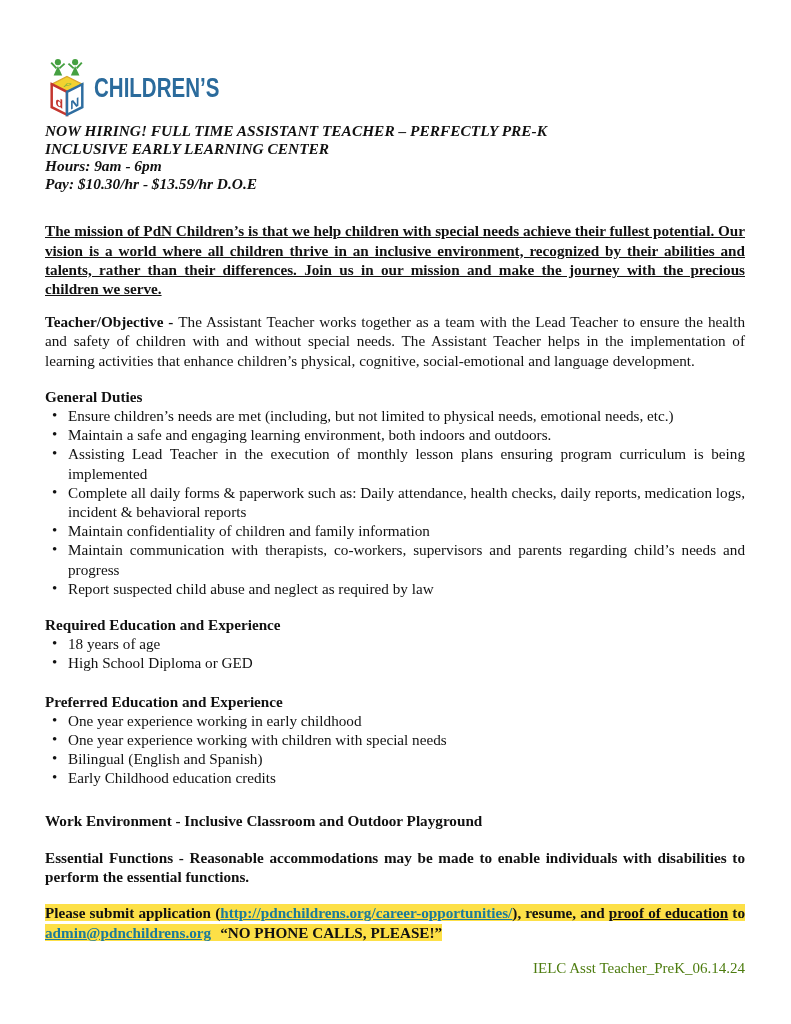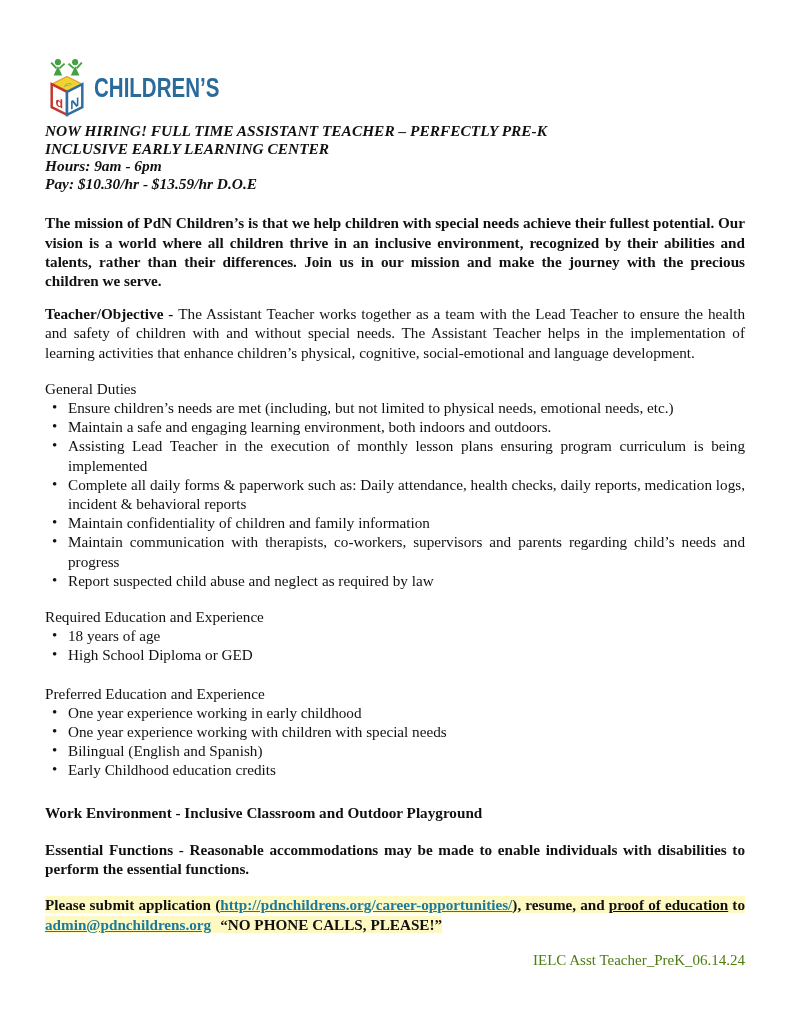--- a/index.html
+++ b/index.html
@@ -40,40 +40,40 @@
     text-align: left;
     font-weight: bold;
     font-style: italic;
     font-size: 15.4px;
     line-height: 17.6px;
     margin-top: 0px;
   }
   
   .para { text-align: justify; line-height: 19.2px; }
   .bold { font-weight: bold; }
-  .mission { margin-top: 21px; font-weight: bold; }
+  .mission { margin-top: 29px; font-weight: bold; text-decoration: underline; }
   .summary { margin-top: 14px; }
-  .section-heading { font-weight: normal; margin-top: 17px; line-height: 19.2px; }
+  .section-heading { font-weight: bold; margin-top: 17px; line-height: 19.2px; }
   ul.duties { list-style: none; }
   ul.duties li {
     position: relative;
     padding-left: 23px;
     text-align: justify;
     line-height: 19.2px;
   }
   ul.duties li::before {
     content: "\2022";
     position: absolute;
     left: 7px;
     font-size: 15px;
   }
   .work-env { margin-top: 23px; font-weight: bold; line-height: 19.2px; }
   .essential { margin-top: 18px; font-weight: bold; }
   .apply { margin-top: 17px; font-weight: bold; line-height: 19.6px; }
-  .apply mark { background: #fef9c3; color: inherit; }
+  .apply mark { background: #fde047; color: inherit; }
   .apply a {
     color: #1b7a9c;
     text-decoration: underline;
     font-weight: bold;
   }
   .u { text-decoration: underline; }
   .quote-gap { margin-left: 9px; }
   .footer {
     margin-top: 17px;
     text-align: right;

